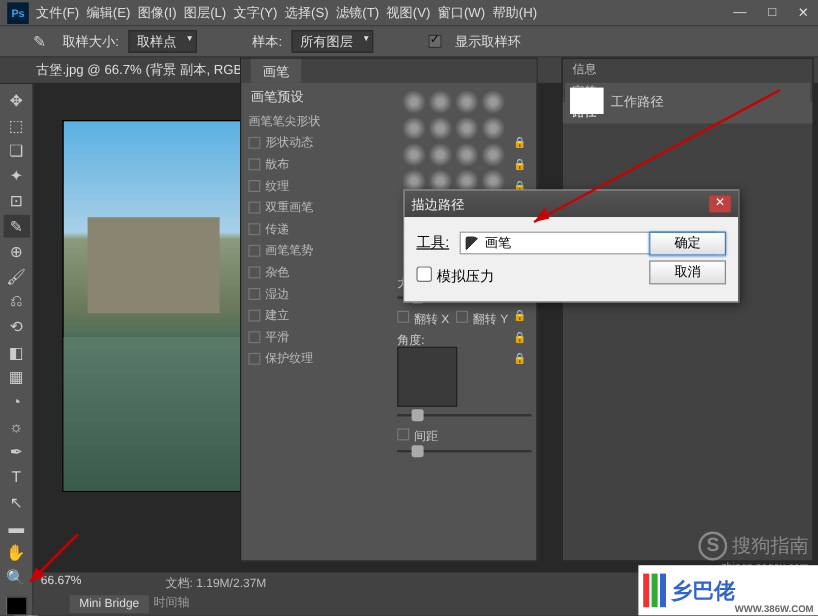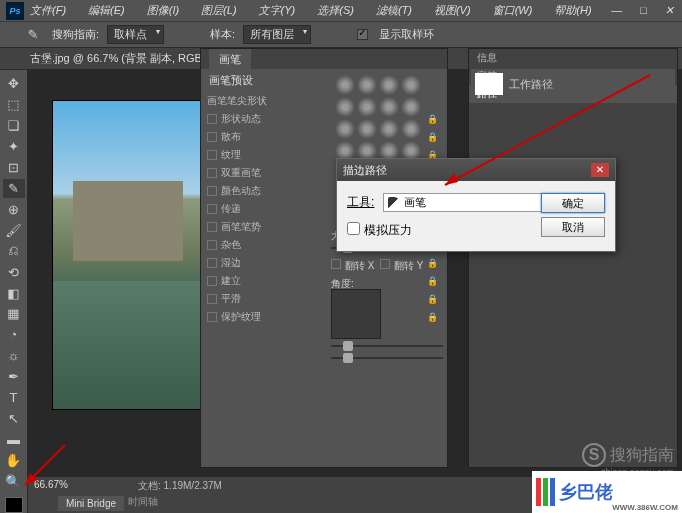--- a/index.html
+++ b/index.html
@@ -1,17 +1,17 @@
 <!DOCTYPE html>
 <html><head>
 <meta charset="utf-8">
 <style>
 * { margin: 0; padding: 0; box-sizing: border-box; font-family: "Microsoft YaHei", sans-serif; }
 body { width: 682px; height: 513px; background: #535353; overflow: hidden; position: relative; font-size: 11px; color: #ccc; }
-.menubar { height: 22px; background: #535353; display: flex; align-items: center; padding-left: 30px; gap: 22px; border-bottom: 1px solid #3a3a3a; font-style: italic; }
+.menubar { height: 22px; background: #535353; display: flex; align-items: center; padding-left: 30px; gap: 6px; border-bottom: 1px solid #3a3a3a; }
 .menubar .logo { position: absolute; left: 6px; top: 2px; width: 18px; height: 18px; background: #001e36; color: #31a8ff; font-size: 9px; font-weight: bold; display: flex; align-items: center; justify-content: center; }
 .menubar span { color: #ddd; font-size: 11px; cursor: pointer; }
 .winbtns { position: absolute; right: 8px; top: 4px; display: flex; gap: 18px; color: #aaa; font-size: 11px; }
 .optbar { height: 26px; background: #535353; display: flex; align-items: center; padding-left: 22px; gap: 8px; border-bottom: 1px solid #2a2a2a; }
 .optbar .lbl { color: #ddd; font-size: 11px; }
 .optbar .drop { background: #3a3a3a; border: 1px solid #2a2a2a; padding: 1px 16px 1px 6px; color: #ddd; font-size: 11px; position: relative; }
 .optbar .drop::after { content: "▾"; position: absolute; right: 3px; font-size: 8px; }
 .optbar .chk { display: inline-block; width: 11px; height: 11px; background: #6a6a6a; border: 1px solid #333; margin-right: 3px; vertical-align: middle; position: relative; }
 .optbar .chk.on::after { content: "✓"; position: absolute; left: 0; top: -3px; font-size: 10px; color: #000; }
 .doctab { height: 22px; background: #424242; display: flex; align-items: center; padding-left: 30px; border-bottom: 1px solid #2a2a2a; color: #ddd; font-size: 11px; }
@@ -92,21 +92,21 @@
   <span>帮助(H)</span>
   <div class="winbtns">
     <span>—</span>
     <span>□</span>
     <span>✕</span>
   </div>
 </div>
 
 <div class="optbar">
   <span class="tool">✎</span>
-  <span class="lbl">搜狗指南:</span>
+  <span class="lbl">取样大小:</span>
   <span class="drop">取样点</span>
   <span style="width:30px"></span>
   <span class="lbl">样本:</span>
   <span class="drop">所有图层</span>
   <span style="width:30px"></span>
   <span class="chk on"></span>
   <span class="lbl">显示取样环</span>
 </div>
 
 <div class="doctab">
@@ -172,25 +172,20 @@
       <span>纹理</span>
       <span class="lock">🔒</span>
     </div>
   <div class="row">
       <span class="chkbox"></span>
       <span>双重画笔</span>
       <span class="lock">🔒</span>
     </div>
   <div class="row">
       <span class="chkbox"></span>
-      <span>颜色动态</span>
-      <span class="lock">🔒</span>
-    </div>
-  <div class="row">
-      <span class="chkbox"></span>
       <span>传递</span>
       <span class="lock">🔒</span>
     </div>
   <div class="row">
       <span class="chkbox"></span>
       <span>画笔笔势</span>
       <span class="lock">🔒</span>
     </div>
   <div class="row">
       <span class="chkbox"></span>
@@ -245,20 +240,21 @@
       <div class="tip"></div>
   </div>
   <div class="sizesec">
     <div>大小</div>
     <div class="slider"></div>
     <div><span class="chkbox"></span><span>翻转 X</span>&nbsp;&nbsp;<span class="chkbox"></span><span>翻转 Y</span></div>
     <div style="margin-top:4px"><span>角度:</span></div>
     <div style="margin-top:8px"><span>圆度:</span></div>
     <div style="margin-top:14px"><span>硬度</span></div>
     <div class="slider"></div>
+    <div><span class="chkbox"></span><span>间距</span></div>
     <div class="slider"></div>
   </div>
   <div class="preview"></div>
 </div>
 
 <div class="rightpanel">
   <div class="tabs">
     <span>信息</span>
     <span>字符</span>
     <span class="active">路径</span>

